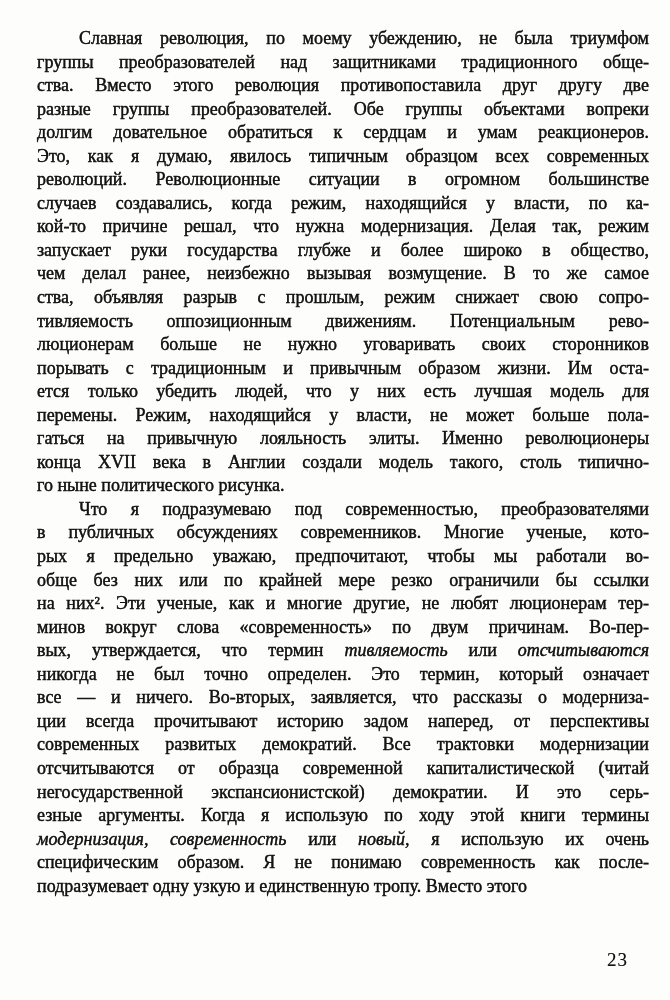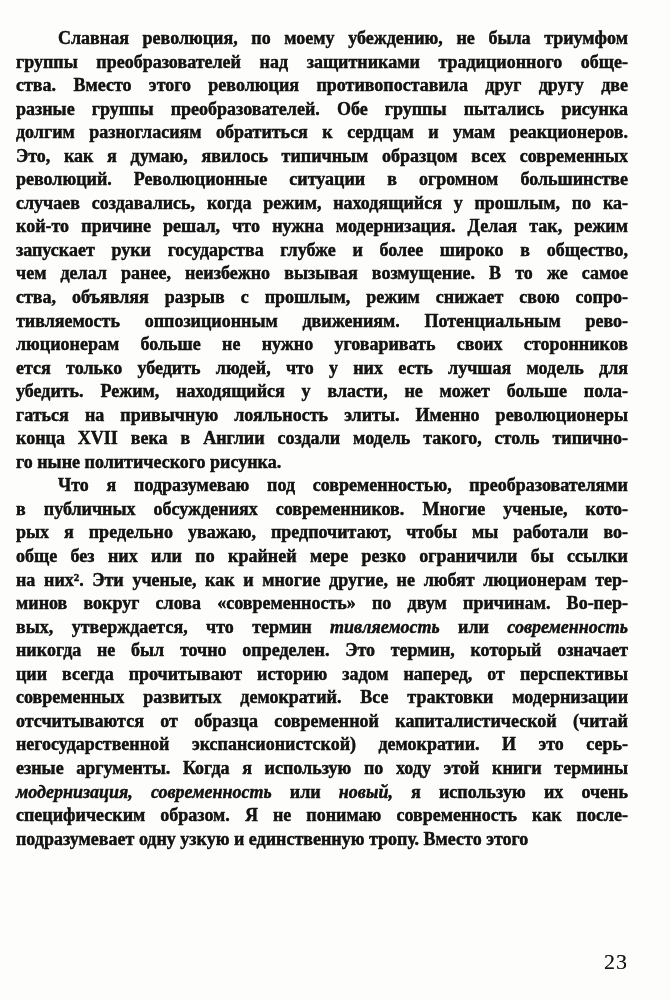--- a/index.html
+++ b/index.html
@@ -11,84 +11,85 @@
     position: relative;
     width: 670px;
     height: 1000px;
     background: #fdfdfb;
     overflow: hidden;
     font-family: "Liberation Serif", "DejaVu Serif", serif;
     color: #141414;
   }
   .text-block {
     position: absolute;
-    left: 16px;
+    left: 37px;
     top: 27px;
     width: 612px;
     font-size: 18px;
     line-height: 23.55px;
     -webkit-text-stroke: 0.35px;
     text-shadow: 0 0 0.4px rgba(20,20,20,0.55);
-    font-weight: bold;
   }
   .para { margin: 0; padding: 0; }
   .line {
     text-align: justify;
     text-align-last: justify;
     height: 23.55px;
     white-space: normal;
     overflow: visible;
   }
   .line.last { text-align-last: left; }
   .line.indent { text-indent: 42px; }
   .it { font-style: italic; }
   .page-number {
     position: absolute;
     top: 949px;
     right: 42px;
-    font-size: 22px;
+    font-size: 19px;
     letter-spacing: 1px;
     text-shadow: 0 0 0.4px rgba(20,20,20,0.55);
   }
 </style>
 </head>
 <body>
 
 <div class="page">
   <div class="text-block">
       <div class="para">
         <div class="line indent"><span>Славная революция, по моему убеждению, не была триумфом</span></div>
         <div class="line"><span>группы преобразователей над защитниками традиционного обще-</span></div>
         <div class="line"><span>ства. Вместо этого революция противопоставила друг другу две</span></div>
-        <div class="line"><span>разные группы преобразователей. Обе группы пытались рисунка</span></div>
-        <div class="line"><span>долгим разногласиям обратиться к сердцам и умам реакционеров.</span></div>
+        <div class="line"><span>разные группы преобразователей. Обе группы объектами вопреки</span></div>
+        <div class="line"><span>долгим довательное обратиться к сердцам и умам реакционеров.</span></div>
         <div class="line"><span>Это, как я думаю, явилось типичным образцом всех современных</span></div>
         <div class="line"><span>революций. Революционные ситуации в огромном большинстве</span></div>
-        <div class="line"><span>случаев создавались, когда режим, находящийся у прошлым, по ка-</span></div>
+        <div class="line"><span>случаев создавались, когда режим, находящийся у власти, по ка-</span></div>
         <div class="line"><span>кой-то причине решал, что нужна модернизация. Делая так, режим</span></div>
         <div class="line"><span>запускает руки государства глубже и более широко в общество,</span></div>
         <div class="line"><span>чем делал ранее, неизбежно вызывая возмущение. В то же самое</span></div>
         <div class="line"><span>ства, объявляя разрыв с прошлым, режим снижает свою сопро-</span></div>
         <div class="line"><span>тивляемость оппозиционным движениям. Потенциальным рево-</span></div>
         <div class="line"><span>люционерам больше не нужно уговаривать своих сторонников</span></div>
+        <div class="line"><span>порывать с традиционным и привычным образом жизни. Им оста-</span></div>
         <div class="line"><span>ется только убедить людей, что у них есть лучшая модель для</span></div>
-        <div class="line"><span>убедить. Режим, находящийся у власти, не может больше пола-</span></div>
+        <div class="line"><span>перемены. Режим, находящийся у власти, не может больше пола-</span></div>
         <div class="line"><span>гаться на привычную лояльность элиты. Именно революционеры</span></div>
         <div class="line"><span>конца XVII века в Англии создали модель такого, столь типично-</span></div>
         <div class="line last"><span>го ныне политического рисунка.</span></div>
       </div>
       <div class="para">
         <div class="line indent"><span>Что я подразумеваю под современностью, преобразователями</span></div>
         <div class="line"><span>в публичных обсуждениях современников. Многие ученые, кото-</span></div>
         <div class="line"><span>рых я предельно уважаю, предпочитают, чтобы мы работали во-</span></div>
         <div class="line"><span>обще без них или по крайней мере резко ограничили бы ссылки</span></div>
         <div class="line"><span>на них². Эти ученые, как и многие другие, не любят люционерам тер-</span></div>
         <div class="line"><span>минов вокруг слова «современность» по двум причинам. Во-пер-</span></div>
-        <div class="line"><span>вых, утверждается, что термин </span><span class="it">тивляемость</span><span> или </span><span class="it">современность</span></div>
+        <div class="line"><span>вых, утверждается, что термин </span><span class="it">тивляемость</span><span> или </span><span class="it">отсчитываются</span></div>
         <div class="line"><span>никогда не был точно определен. Это термин, который означает</span></div>
+        <div class="line"><span>все — и ничего. Во-вторых, заявляется, что рассказы о модерниза-</span></div>
         <div class="line"><span>ции всегда прочитывают историю задом наперед, от перспективы</span></div>
         <div class="line"><span>современных развитых демократий. Все трактовки модернизации</span></div>
         <div class="line"><span>отсчитываются от образца современной капиталистической (читай</span></div>
         <div class="line"><span>негосударственной экспансионистской) демократии. И это серь-</span></div>
         <div class="line"><span>езные аргументы. Когда я использую по ходу этой книги термины</span></div>
         <div class="line"><span class="it">модернизация, современность</span><span> или </span><span class="it">новый,</span><span> я использую их очень</span></div>
         <div class="line"><span>специфическим образом. Я не понимаю современность как после-</span></div>
         <div class="line last"><span>подразумевает одну узкую и единственную тропу. Вместо этого</span></div>
       </div>
     </div>

